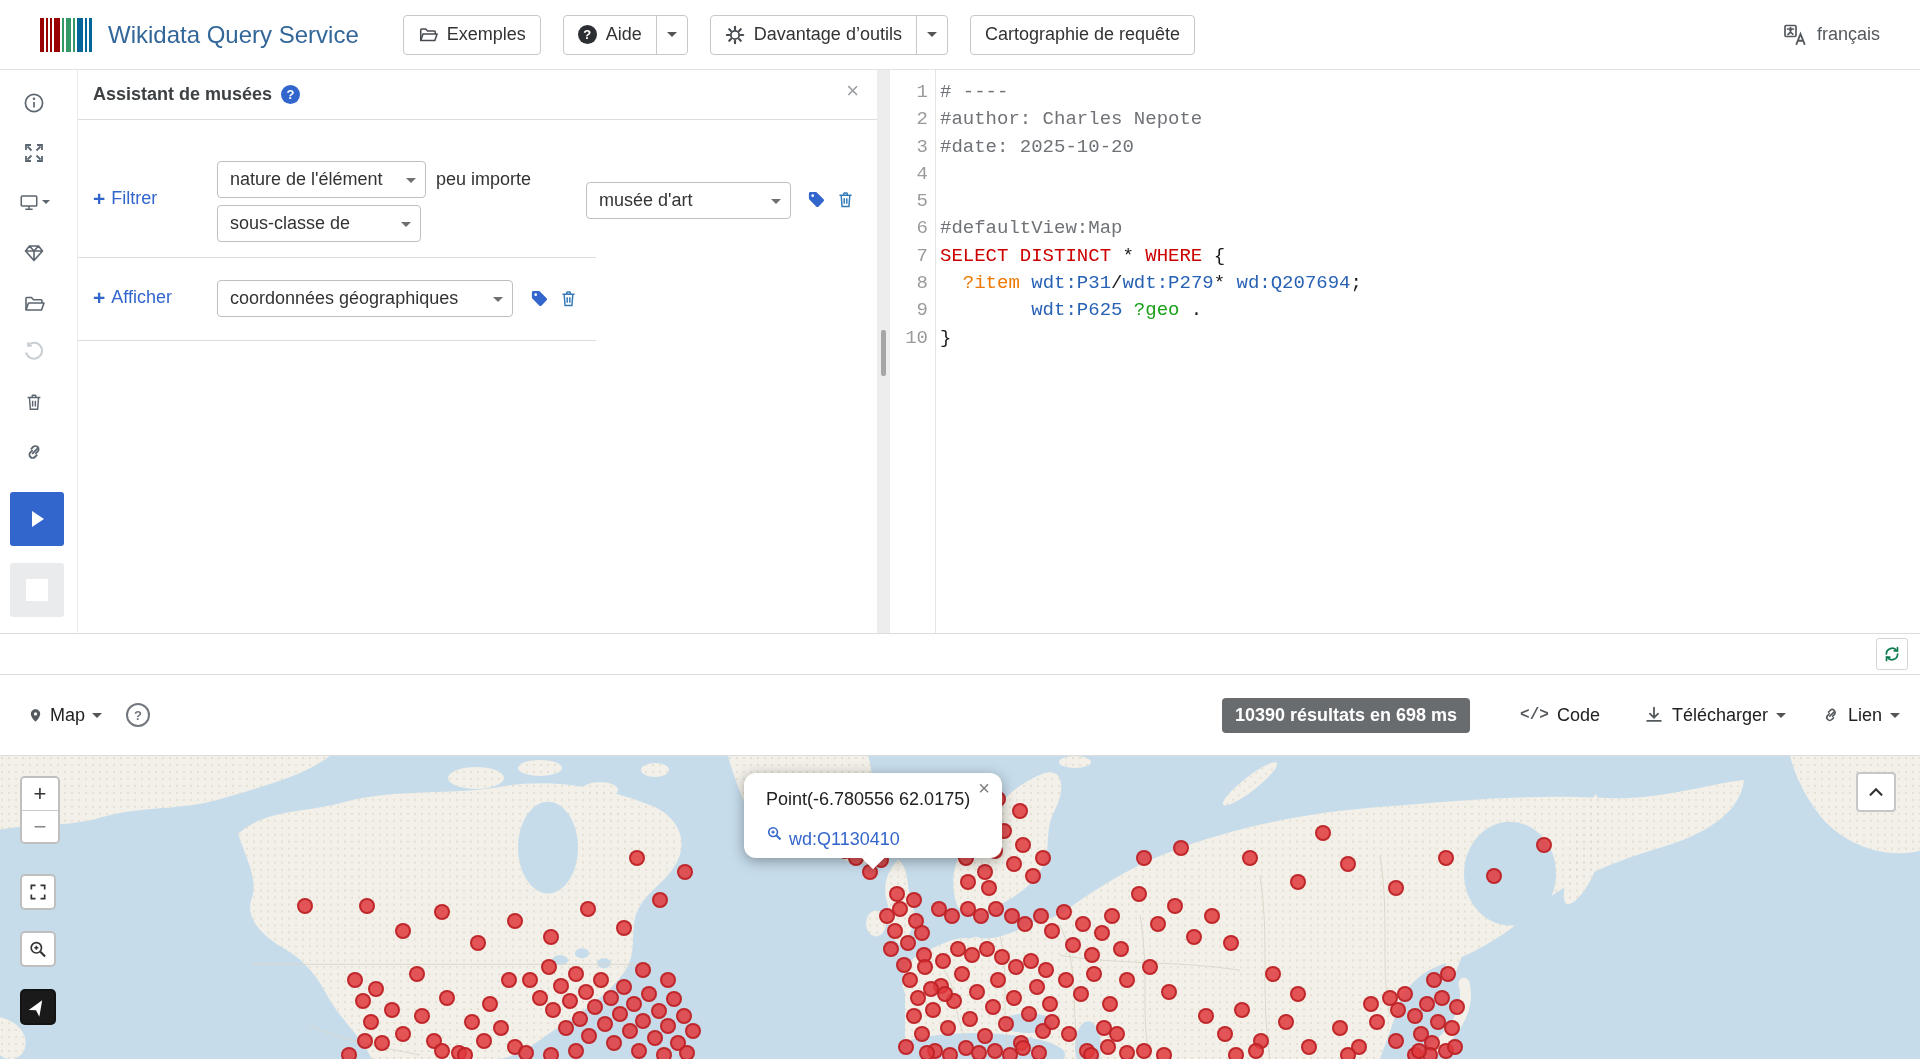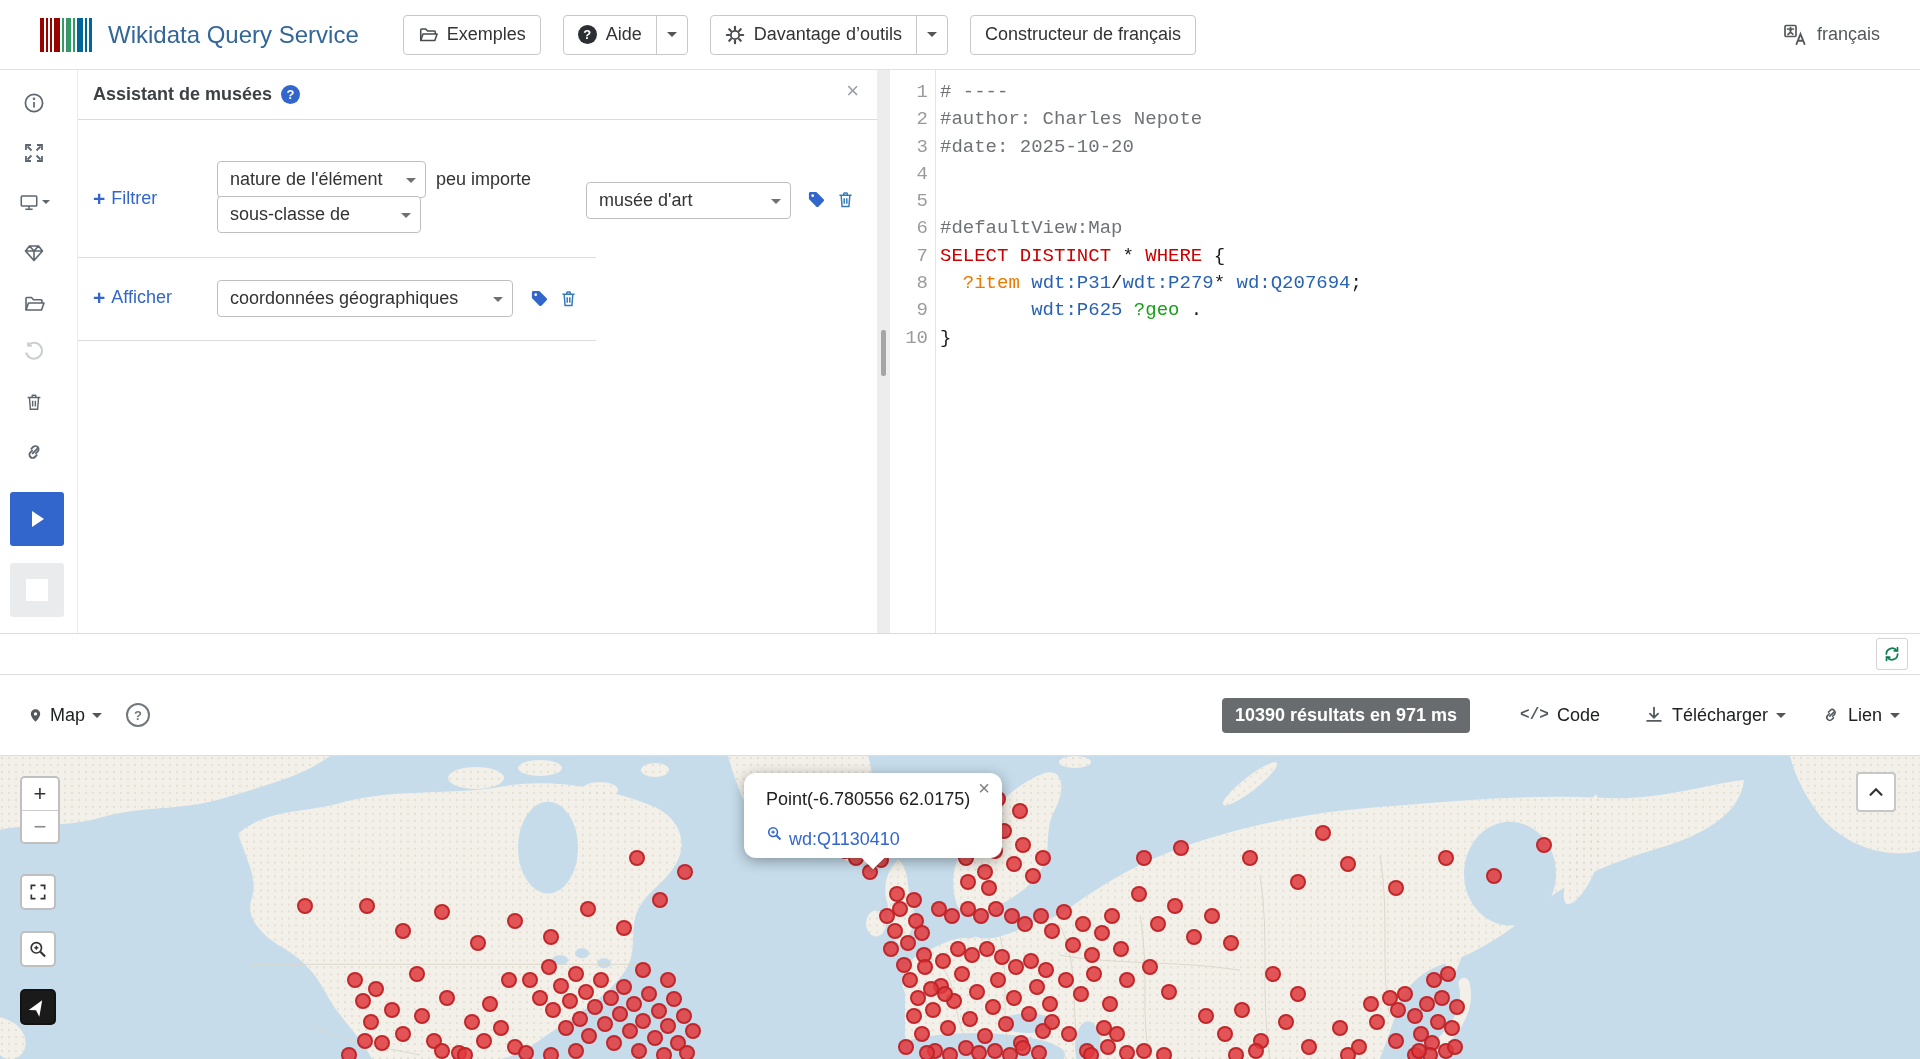--- a/index.html
+++ b/index.html
@@ -50,21 +50,21 @@
   hr.part{border:none;border-top:1px solid #dcdcdc;margin:0;width:518px;}
   .qh-filter{position:relative;height:137px;}
   .qh-show{position:relative;height:82px;}
   .qh-add{position:absolute;display:flex;align-items:center;gap:6px;color:#3366cc;font-size:18px;cursor:pointer;}
   .plus{font-size:21px;font-weight:bold;line-height:1;}
   .dd{position:absolute;height:37px;background:#fff;border:1px solid #bfbfbf;border-radius:4px;
       display:flex;align-items:center;padding:0 26px 0 12px;font-size:18px;color:#333;
       cursor:pointer;box-sizing:border-box;white-space:nowrap;}
   .dd .caret{position:absolute;right:9px;top:16px;border-top-color:#707070;}
   .dd-nature{left:139px;top:41px;width:209px;}
-  .dd-sub{left:139px;top:76px;width:204px;}
+  .dd-sub{left:139px;top:85px;width:204px;}
   .dd-item{left:508px;top:62px;width:205px;}
   .dd-show{left:139px;top:22px;width:296px;}
   .anyof{position:absolute;left:358px;top:49px;font-size:18px;color:#333;}
   .icon-pair{position:absolute;display:flex;gap:10px;align-items:center;color:#337ab7;}
   .f-add{left:15px;top:68px;} .f-icons{left:729px;top:70px;}
   .s-add{left:15px;top:29px;} .s-icons{left:452px;top:31px;}
   .qh-limit{padding:38px 0 0 15px;}
   .limit-link{color:#3366cc;font-size:18px;cursor:pointer;}
 
   .splitter{position:absolute;left:877px;top:0;width:13px;height:100%;background:#ededed;cursor:col-resize;}
@@ -173,21 +173,21 @@
               <line x1="16.9" y1="7.1" x2="18.9" y2="5.1"></line>
           </g>
         </svg>
         <span>Davantage d’outils</span>
       </button>
       <button class="nav-btn caret-btn">
         <span class="caret"></span>
       </button>
     </div>
     <button class="nav-btn">
-      <span>Constructeur de français</span>
+      <span>Cartographie de requête</span>
     </button>
   </nav>
   <div class="nav-right">
     <svg width="24" height="24" viewBox="0 0 24 24" fill="none" stroke="#54595d" stroke-width="1.7" stroke-linecap="round">
       <rect x="2" y="2.5" width="11" height="11" rx="1.2"></rect>
       <path d="M4.5,6 h6 M7.5,4.5 V6 M5,11.5 C6.5,10.5 8,8.5 8.3,6.2 M9.8,11.3 C8.6,10.4 7.6,9 7,7.5"></path>
       <path d="M13.5,21 L17.5,11 L21.5,21 M14.9,17.8 h5.2" stroke-width="1.9"></path>
     </svg>
     <span>français</span>
   </div>
@@ -378,21 +378,21 @@
   <div class="map-dd">
     <svg width="15" height="19" viewBox="0 0 24 24" fill="#54595d">
       <path d="M12,2 C7.9,2 4.5,5.4 4.5,9.5 C4.5,14.8 12,22 12,22 s7.5,-7.2 7.5,-12.5 C19.5,5.4 16.1,2 12,2 Z"></path>
       <circle cx="12" cy="9.5" r="2.6" fill="#fff"></circle>
     </svg>
     <span>Map</span>
     <span class="caret"></span>
   </div>
   <span class="help-circle">?</span>
   <div class="rt-right">
-    <span class="status-badge">10390 résultats en 971 ms</span>
+    <span class="status-badge">10390 résultats en 698 ms</span>
     <span class="rt-item code-item">
       <span class="code-glyph">&lt;/&gt;</span>
       <span>Code</span>
     </span>
     <span class="rt-item dl-item">
       <svg width="20" height="20" viewBox="0 0 22 22" fill="none" stroke="#54595d" stroke-width="2" stroke-linecap="round">
         <path d="M11,3 v10 M6.5,9.5 L11,14 l4.5,-4.5 M3.5,17.5 h15"></path>
       </svg>
       <span>Télécharger</span>
       <span class="caret"></span>

